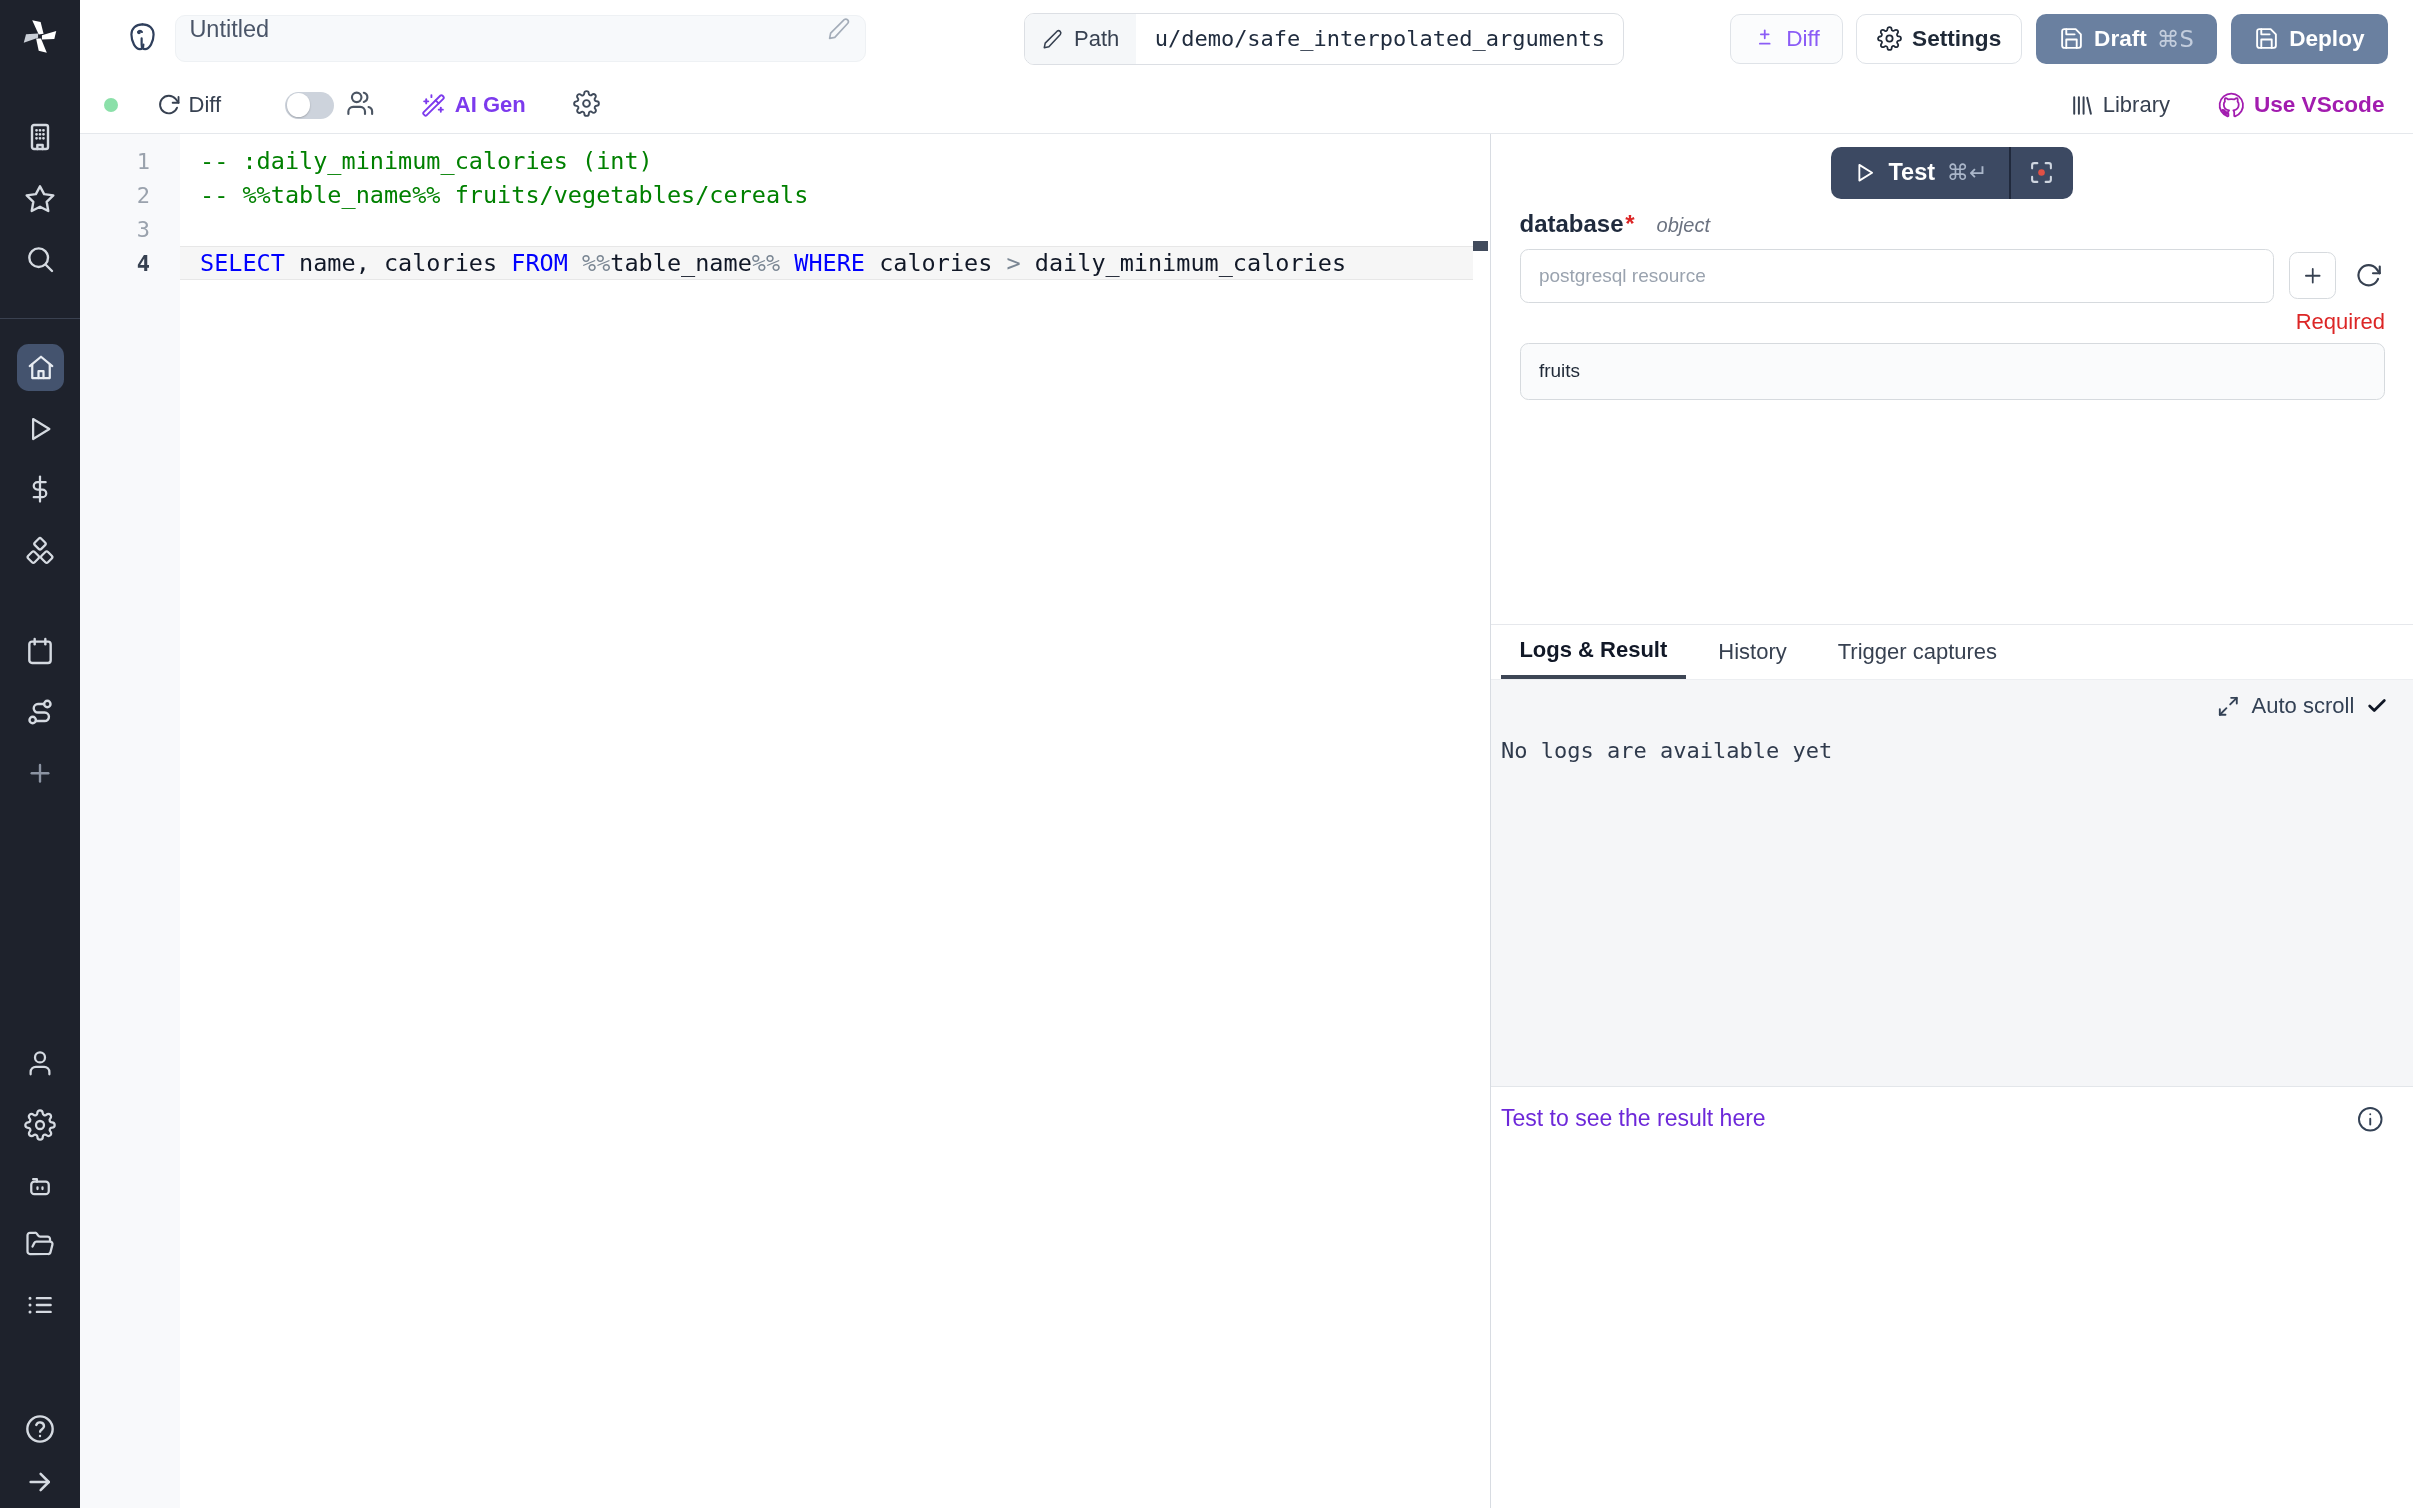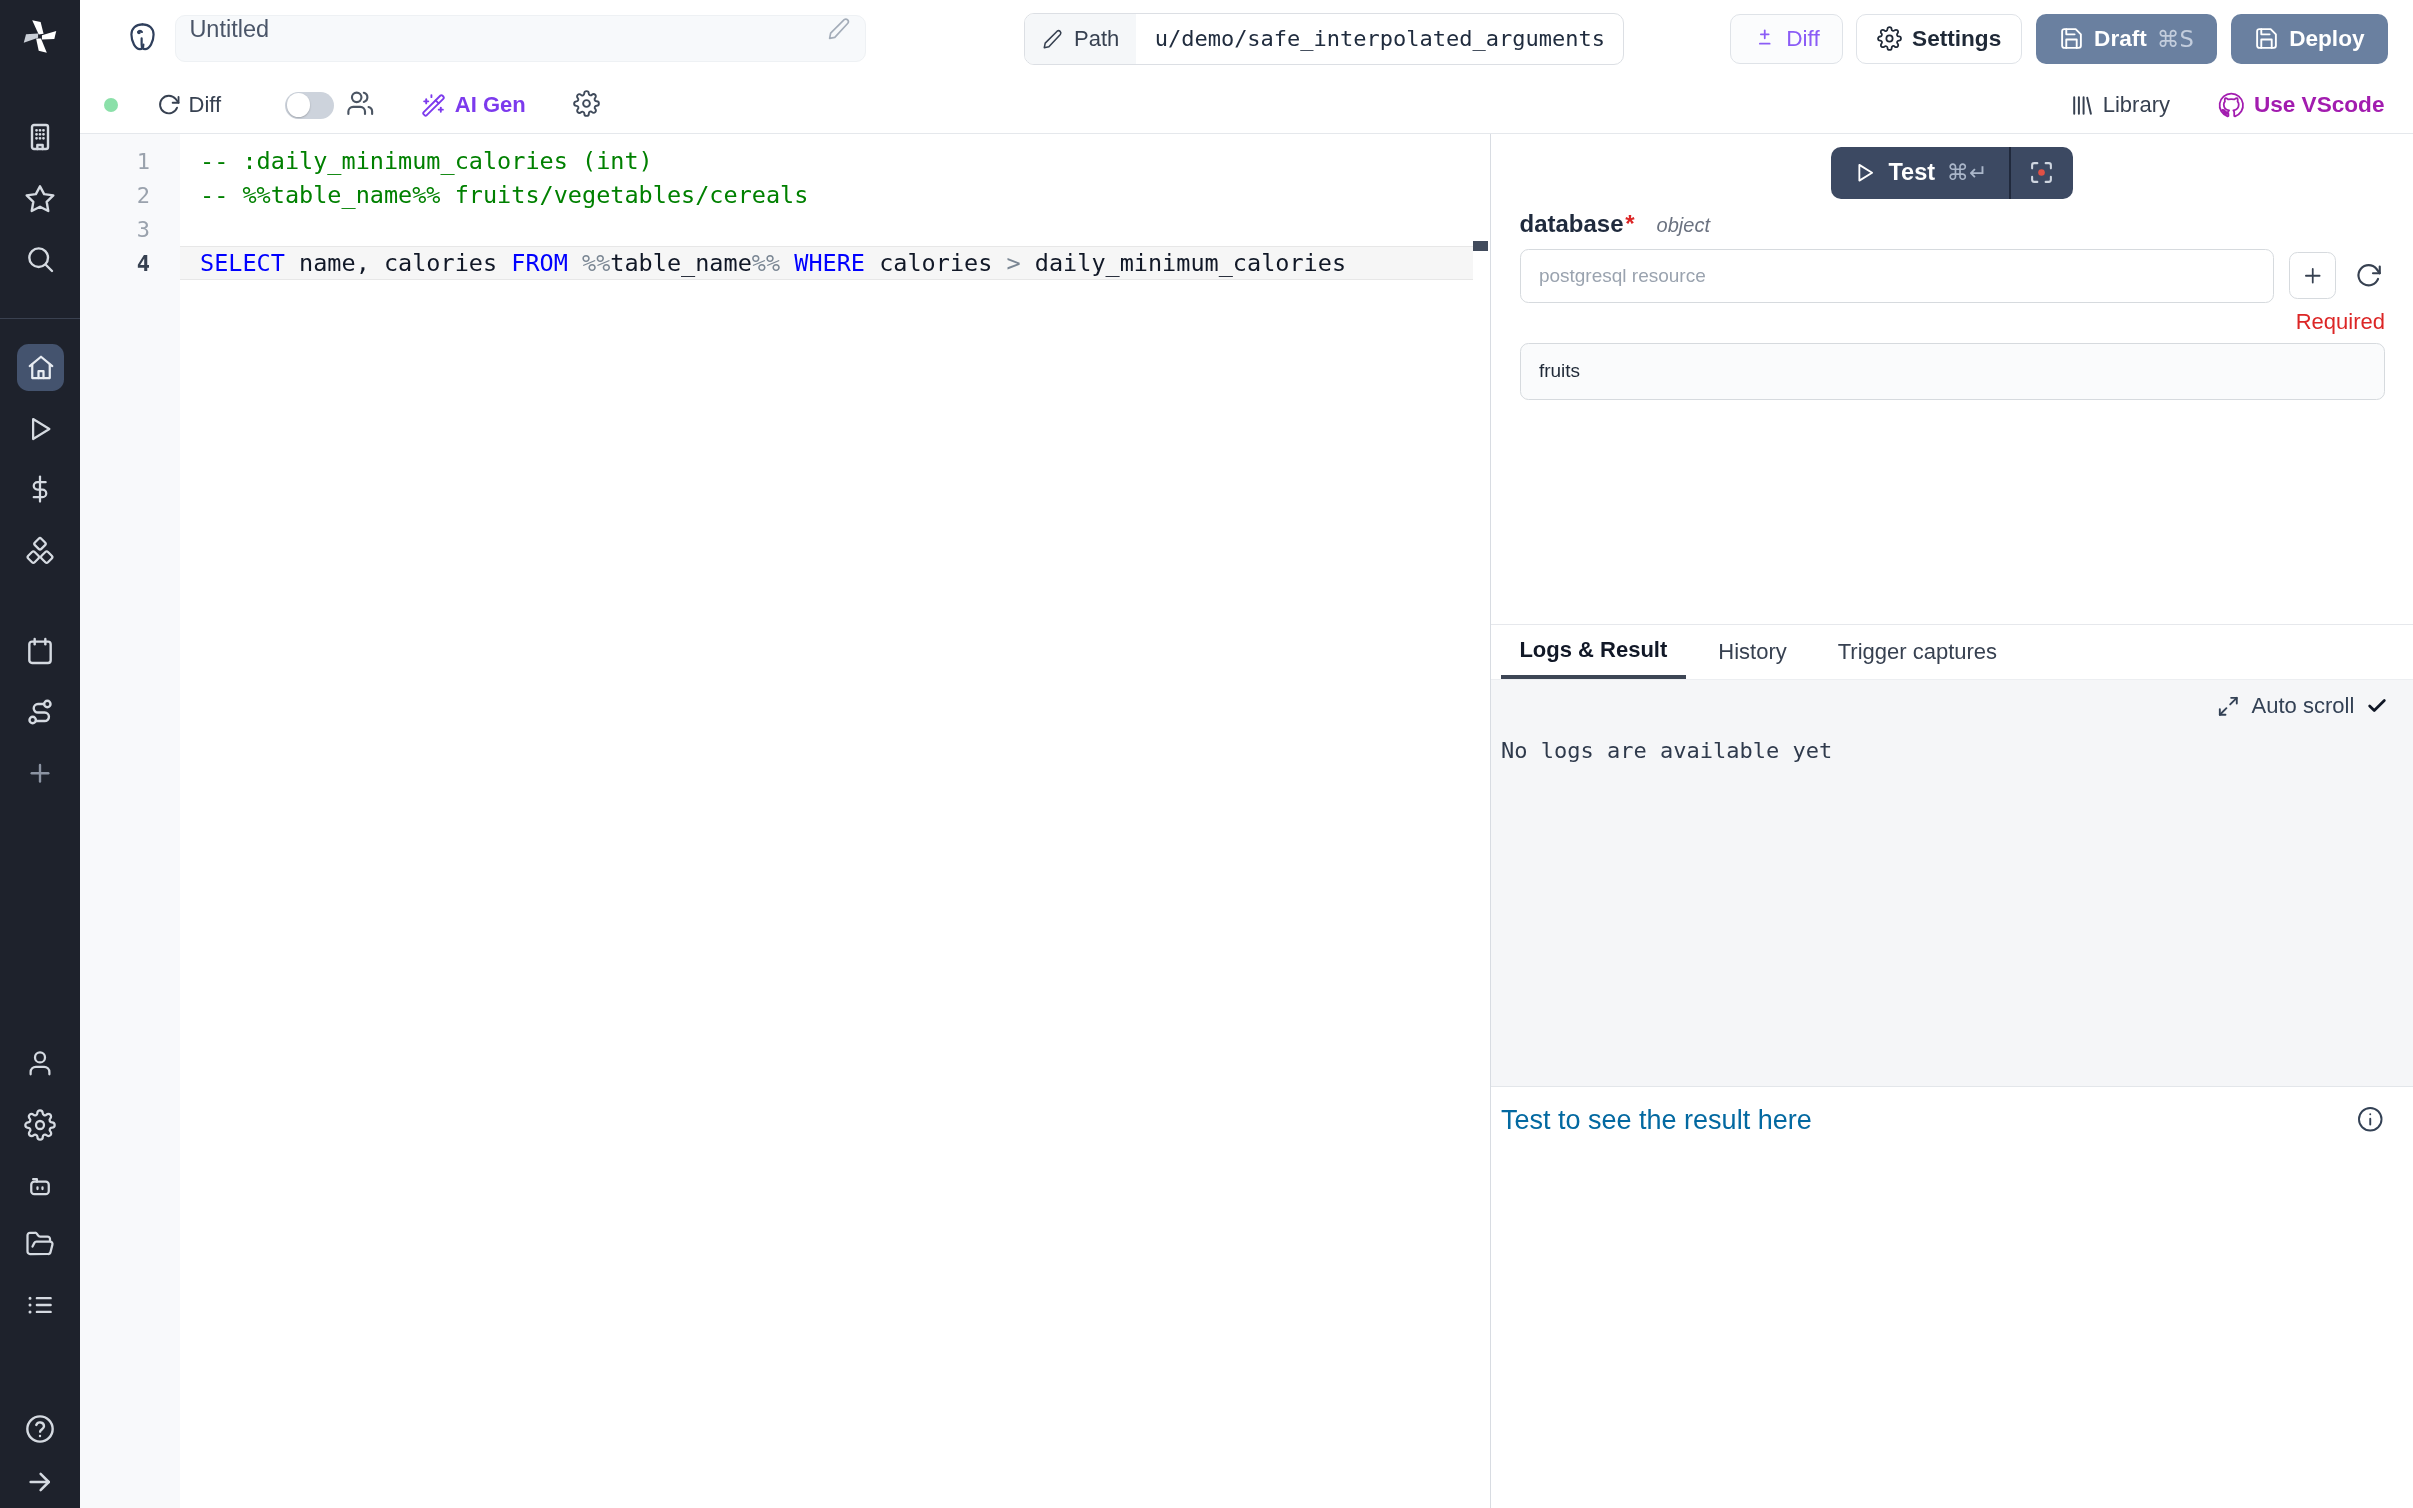--- a/index.html
+++ b/index.html
@@ -106,21 +106,21 @@
   .tabbar { height:56px; flex:none; border-top:0.8px solid #e6e8ec; border-bottom:0.8px solid #eceef1;
     display:flex; align-items:stretch; padding-left:10px; }
   .tab { display:flex; align-items:center; padding:0 18.4px; font-size:22px; color:#374151; cursor:pointer; margin-right:14.2px; }
   .tab.active { color:#111827; font-weight:600; border-bottom:4.2px solid #3d4655; }
   .logs { height:406px; flex:none; background:#f5f6f8; }
   .autoscroll-row { display:flex; justify-content:flex-end; align-items:center; gap:11.7px;
     padding:13.4px 25px 0 0; color:#334155; font-size:22px; }
   .logs-empty { margin:18.4px 0 0 10px; font-family:"DejaVu Sans Mono", monospace; font-size:22px; color:#2f3a4c; }
   .result { flex:1; border-top:0.8px solid #e3e6ea; background:#fff; display:flex; align-items:flex-start;
     justify-content:space-between; padding:18.4px 28.5px 0 10px; }
-  .result-empty { font-size:27px; color:#0369a1;text-align:right; }
+  .result-empty { font-size:23px; color:#6d28d9;text-align:right; }
   .info-ico { color:#334155; cursor:pointer; }
 </style>
 </head>
 <body>
 
 <div class="app">
 
   <div class="rail">
     <div class="logo">
       <svg width="39" height="39" viewBox="0 0 24 24">

